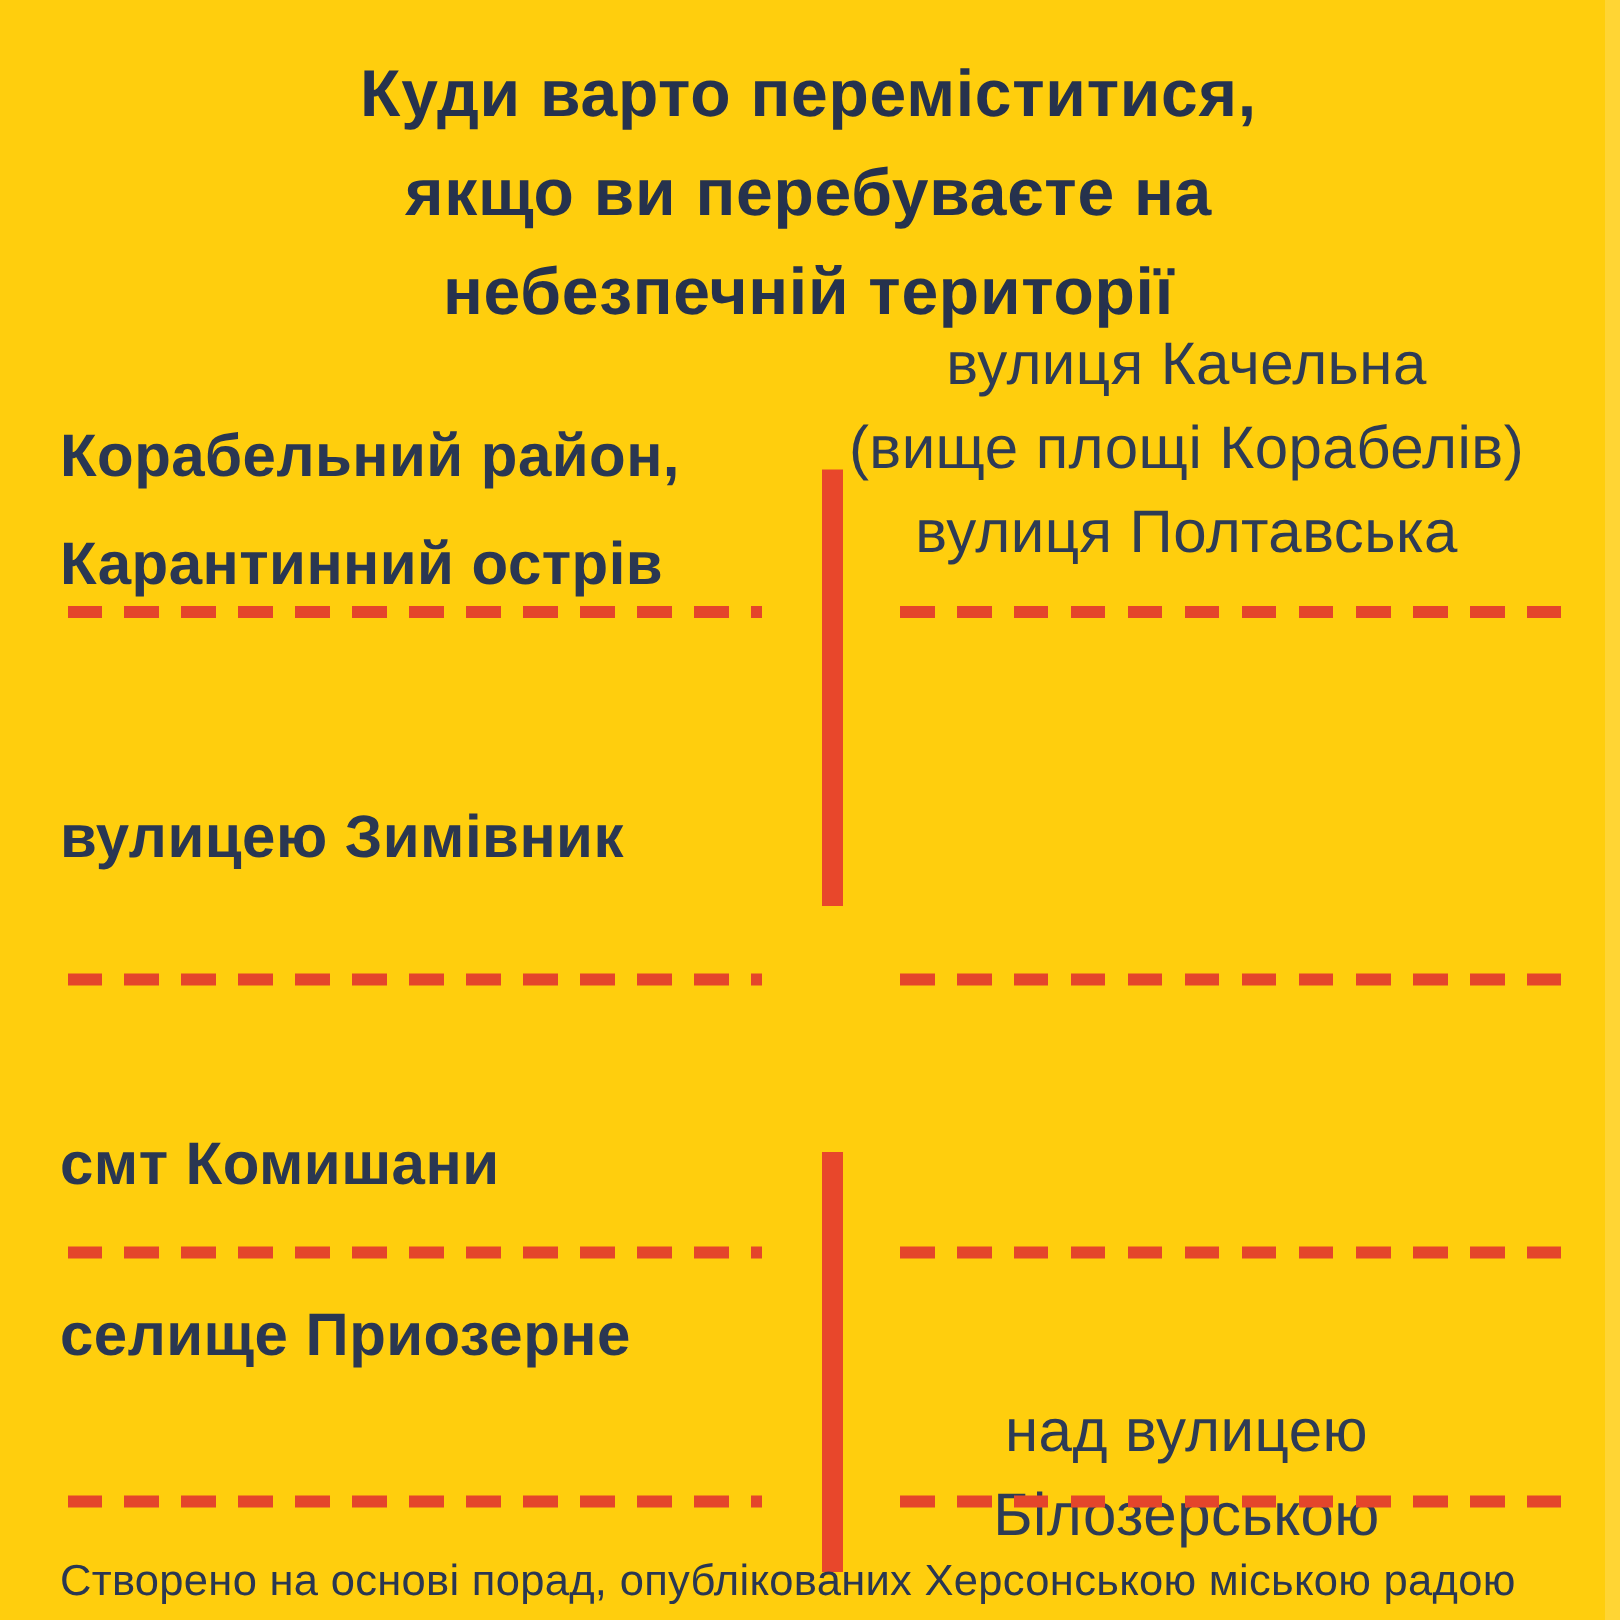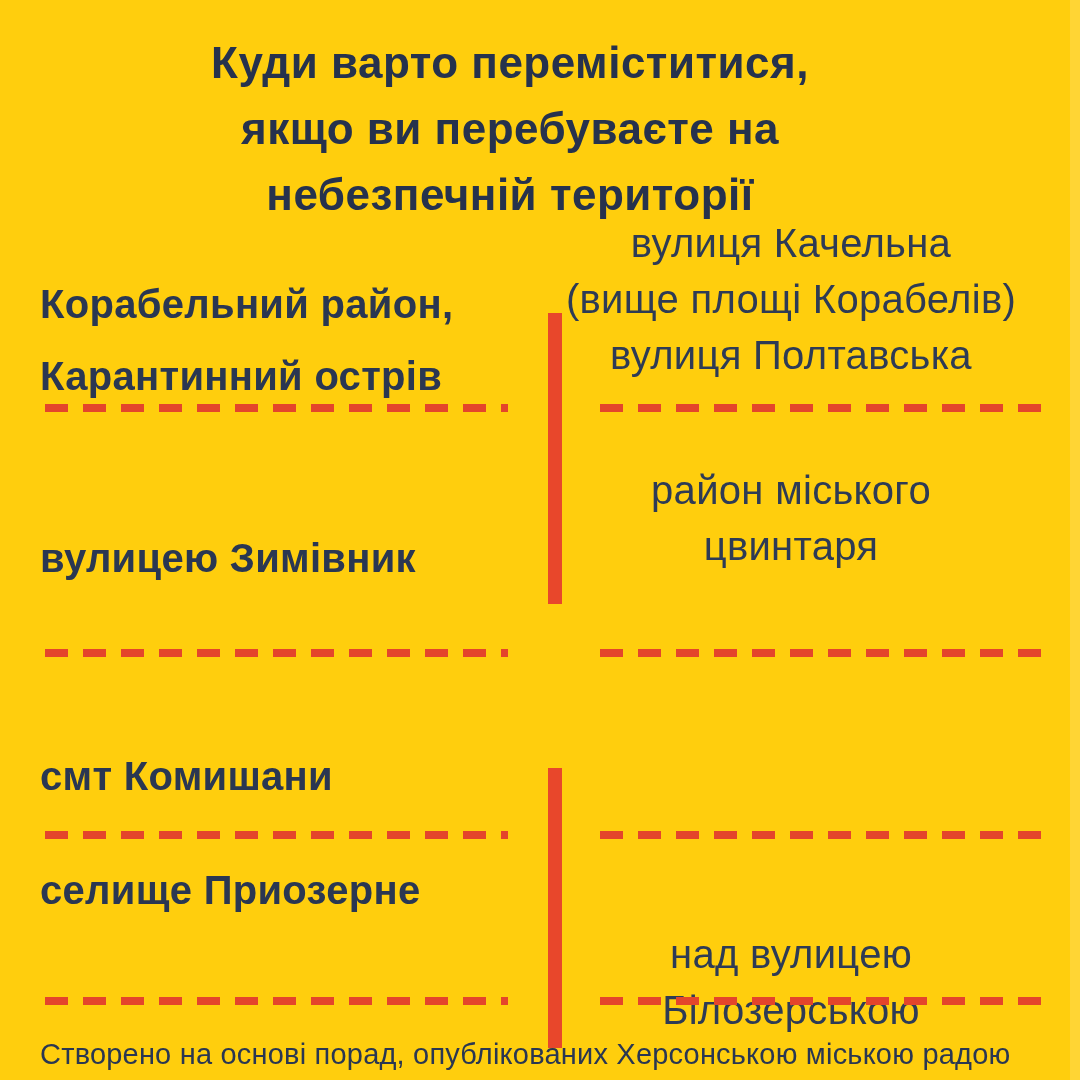--- a/index.html
+++ b/index.html
@@ -33,20 +33,21 @@
     left: 0;
     width: 1020px;
     margin: 0;
     text-align: center;
     font-size: 44px;
     line-height: 66px;
     font-weight: 600;
     letter-spacing: 0.5px;
     color: #26324D;
     white-space: pre-line;
+    padding-left: 29px;
   }
   .area-text {
     position: absolute;
     left: 40px;
     width: 480px;
     font-size: 40px;
     line-height: 72px;
     font-weight: 600;
     letter-spacing: 0.3px;
     color: #2A3752;
@@ -122,22 +123,20 @@
 
   <div class="area-text r1-area">Корабельний район,
 Карантинний острів</div>
   <div class="dest-text r1-dest">вулиця Качельна
 (вище площі Корабелів)
 вулиця Полтавська</div>
   <div class="dash dash-left sep1"></div>
   <div class="dash dash-right sep1"></div>
 
   <div class="area-text r2-area">вулицею Зимівник</div>
-  <div class="dest-text r2-dest">район міського
-цвинтаря</div>
   <div class="dash dash-left sep2"></div>
   <div class="dash dash-right sep2"></div>
 
   <div class="area-text r3-area">смт Комишани</div>
   <div class="dash dash-left sep3"></div>
   <div class="dash dash-right sep3"></div>
 
   <div class="area-text r4-area">селище Приозерне</div>
   <div class="dest-text r4-dest">над вулицею
 Білозерською</div>

